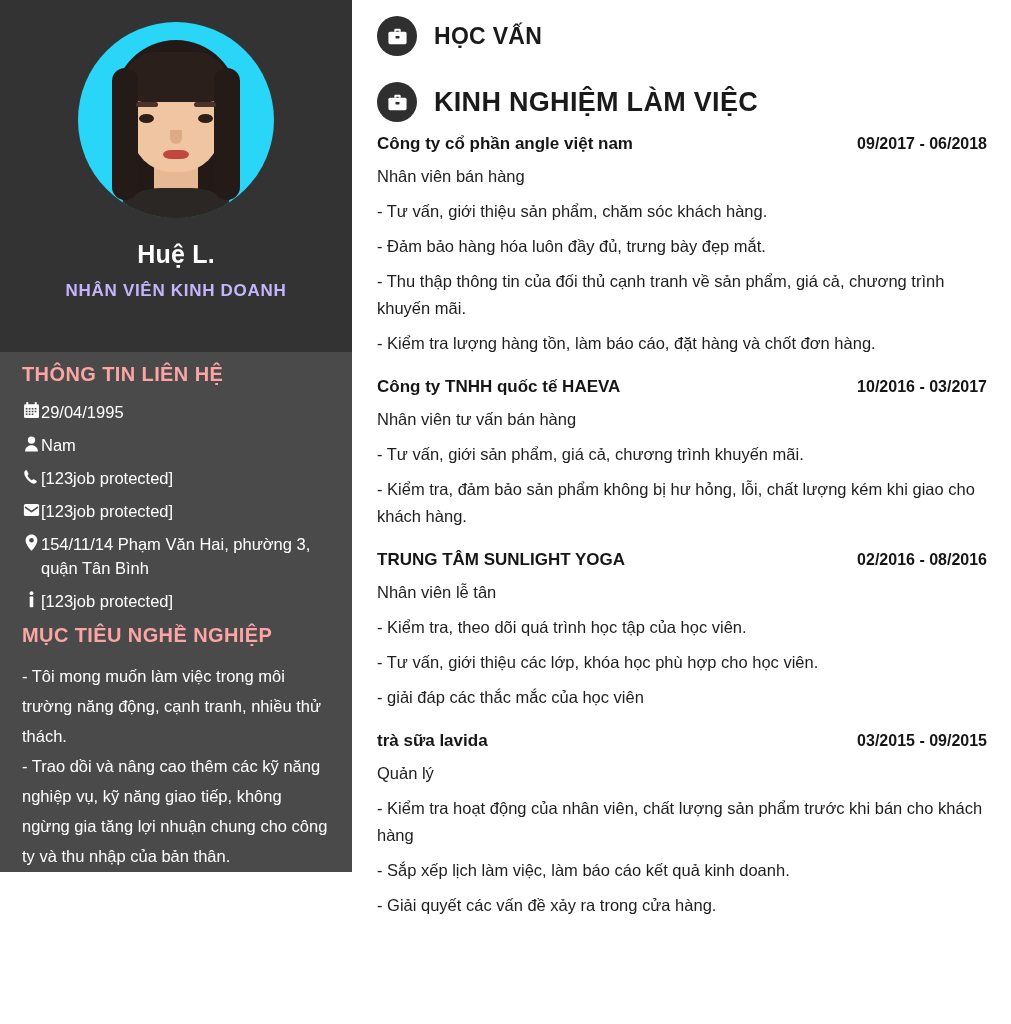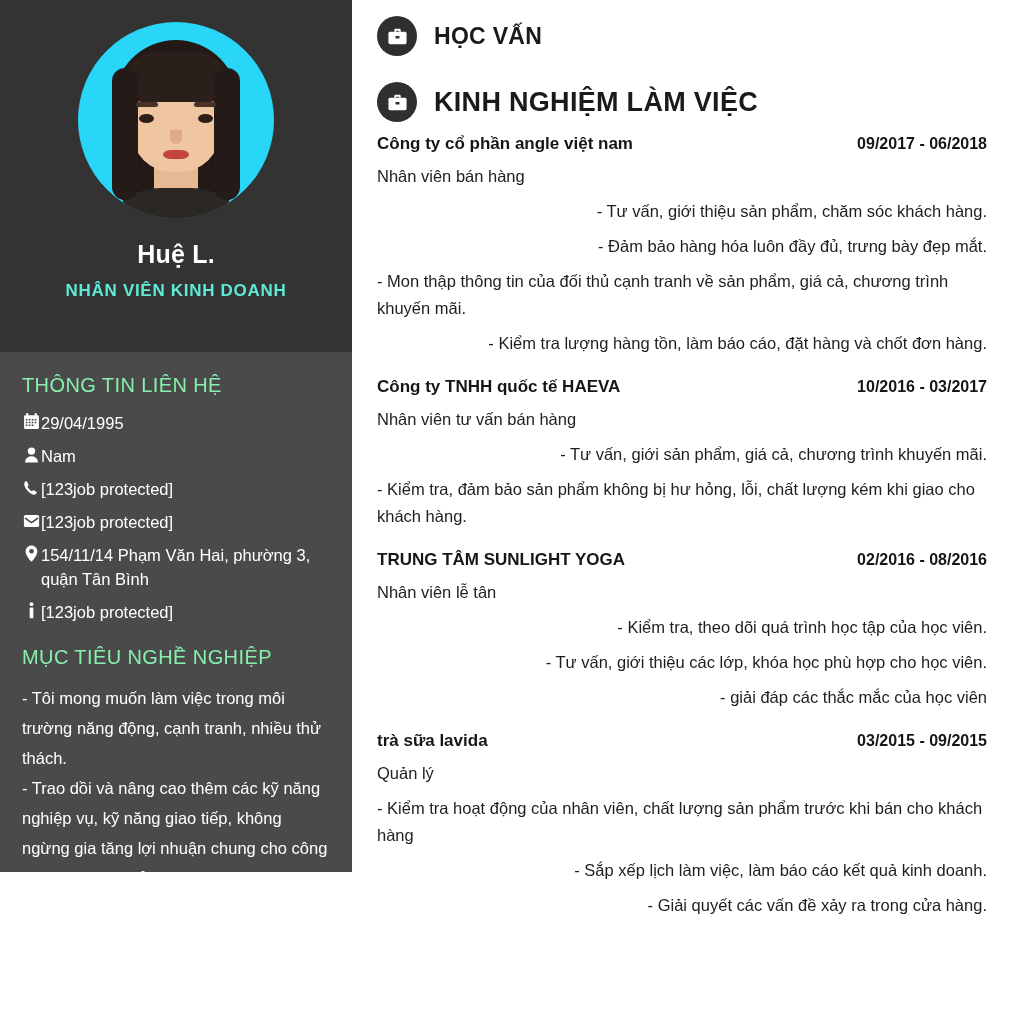--- a/index.html
+++ b/index.html
@@ -150,37 +150,37 @@
   }
 
   .cv-name {
     color: #ffffff;
     font-size: 25px;
     font-weight: bold;
     margin-top: 22px;
     letter-spacing: 0.2px;
   }
   .cv-role {
-    color: #5eead4;
+    color: #c4b5fd;
     font-size: 17px;
     font-weight: bold;
     margin-top: 12px;
     letter-spacing: 0.7px;
     text-align: center;
   }
 
   .side-body {
     padding: 0 22px 0 22px;
   }
   .side-heading {
-    color: #86efac;
+    color: #fca5a5;
     font-size: 20px;
-    font-weight: normal;
+    font-weight: bold;
     letter-spacing: 0.4px;
-    margin-top: 22px;
+    margin-top: 11px;
     margin-bottom: 14px;
   }
   .contact-list {
     display: flex;
     flex-direction: column;
     gap: 9px;
   }
   .contact-row {
     display: flex;
     align-items: flex-start;
@@ -270,21 +270,20 @@
     font-size: 16.5px;
     color: #222222;
     margin-top: 11px;
     line-height: 22px;
   }
   .bullets {
     margin-top: 11px;
     display: flex;
     flex-direction: column;
     gap: 8px;
-    align-items: flex-end;
   }
   .bullet {
     font-size: 16.5px;
     color: #1e1e1e;
     line-height: 27px;
   }
   .sec-exp { margin-top: 26px; }
   .entry.gap { margin-top: 20px; }
 </style>
 </head>
@@ -437,21 +436,21 @@
 
       <div class="entry">
         <div class="entry-head">
           <span class="entry-title">Công ty cổ phần angle việt nam</span>
           <span class="entry-date">09/2017 - 06/2018</span>
         </div>
         <div class="entry-sub">Nhân viên bán hàng</div>
         <div class="bullets">
           <div class="bullet">- Tư vấn, giới thiệu sản phẩm, chăm sóc khách hàng.</div>
           <div class="bullet">- Đảm bảo hàng hóa luôn đầy đủ, trưng bày đẹp mắt.</div>
-          <div class="bullet">- Mon thập thông tin của đối thủ cạnh tranh về sản phẩm, giá cả, chương trình khuyến mãi.</div>
+          <div class="bullet">- Thu thập thông tin của đối thủ cạnh tranh về sản phẩm, giá cả, chương trình khuyến mãi.</div>
           <div class="bullet">- Kiểm tra lượng hàng tồn, làm báo cáo, đặt hàng và chốt đơn hàng.</div>
         </div>
       </div>
 
       <div class="entry gap">
         <div class="entry-head">
           <span class="entry-title">Công ty TNHH quốc tế HAEVA</span>
           <span class="entry-date">10/2016 - 03/2017</span>
         </div>
         <div class="entry-sub">Nhân viên tư vấn bán hàng</div>

